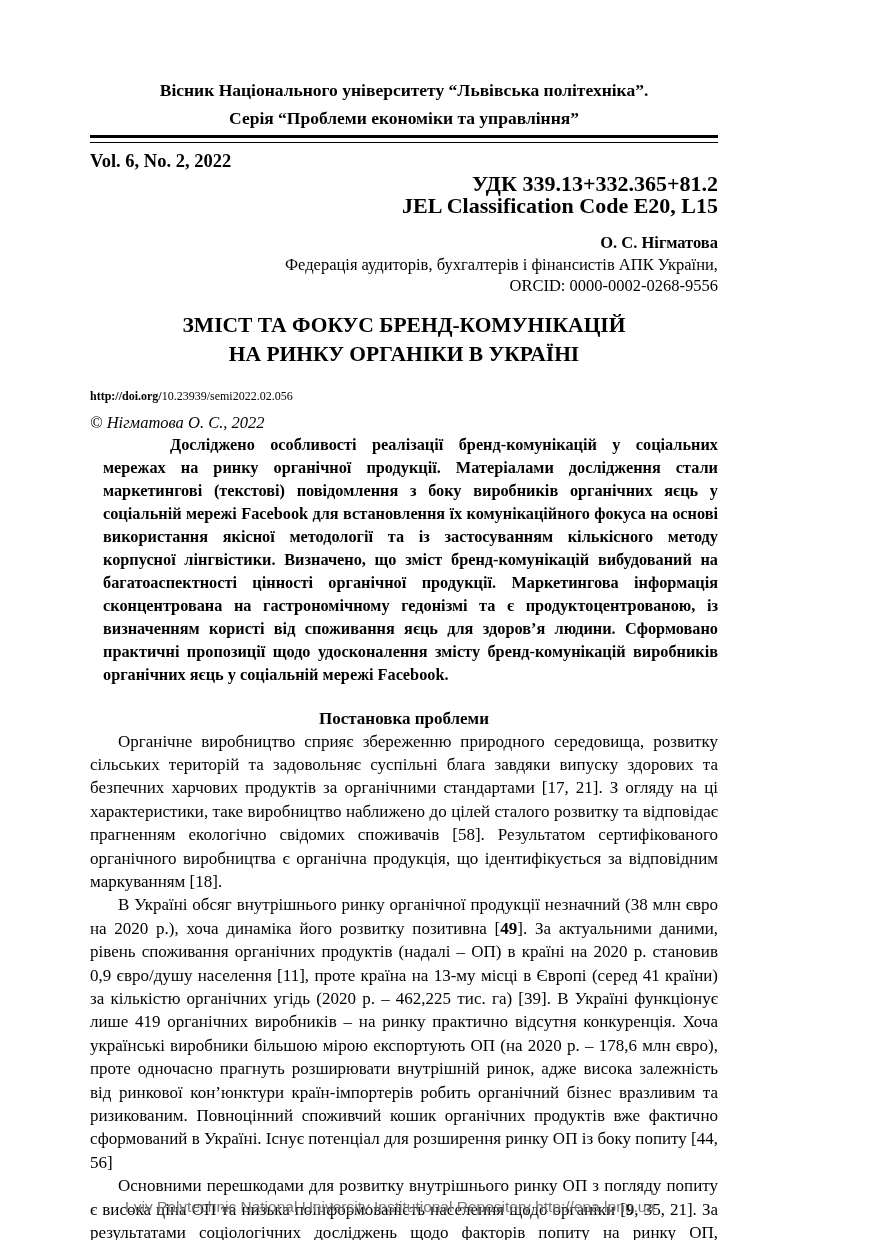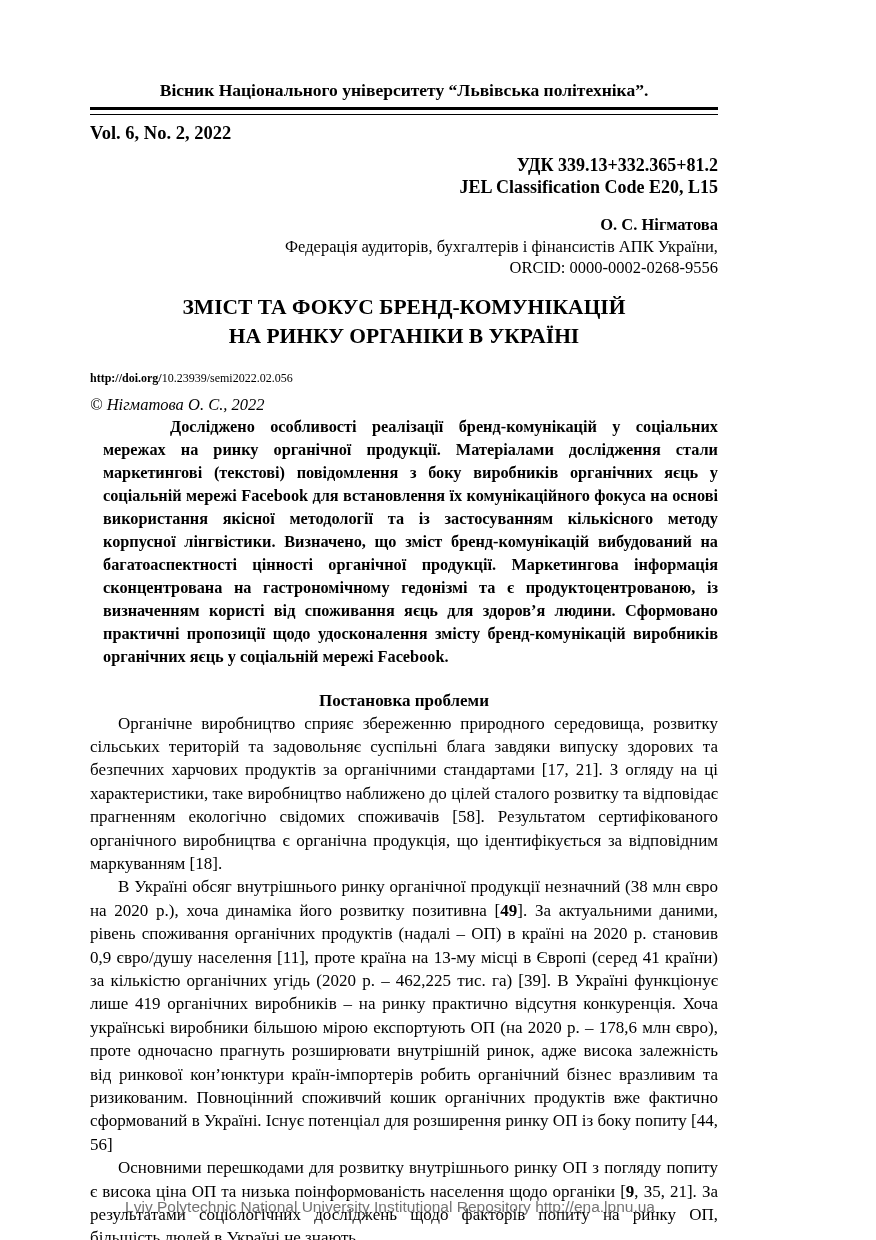--- a/index.html
+++ b/index.html
@@ -30,24 +30,23 @@
     border-top: 3px solid #000;
     border-bottom: 1.4px solid #000;
   }
   .volume-line {
     margin-top: 6px;
     font-weight: bold;
     font-size: 18.5px;
     line-height: 24px;
   }
   .meta-block {
-    margin-top: 10px;
     text-align: right;
     font-weight: bold;
-    font-size: 18px;
+    font-size: 22px;
     line-height: 21.5px;
   }
   .author-block {
     margin-top: 16px;
     text-align: right;
     font-size: 16.5px;
     line-height: 21.5px;
   }
   .author-name { font-weight: bold; }
   .article-title {
@@ -105,20 +104,21 @@
   }
 </style>
 </head>
 <body>
 
 <div class="page">
   <div class="content">
 
     <div class="journal-header">
       <div>Вісник Національного університету “Львівська політехніка”.</div>
+      <div>Серія “Проблеми економіки та управління”</div>
     </div>
 
     <div class="header-rule"></div>
 
     <div class="volume-line">Vol. 6, No. 2, 2022</div>
 
     <div class="meta-block">
       <div>УДК 339.13+332.365+81.2</div>
       <div>JEL Classification Code E20, L15</div>
     </div>

